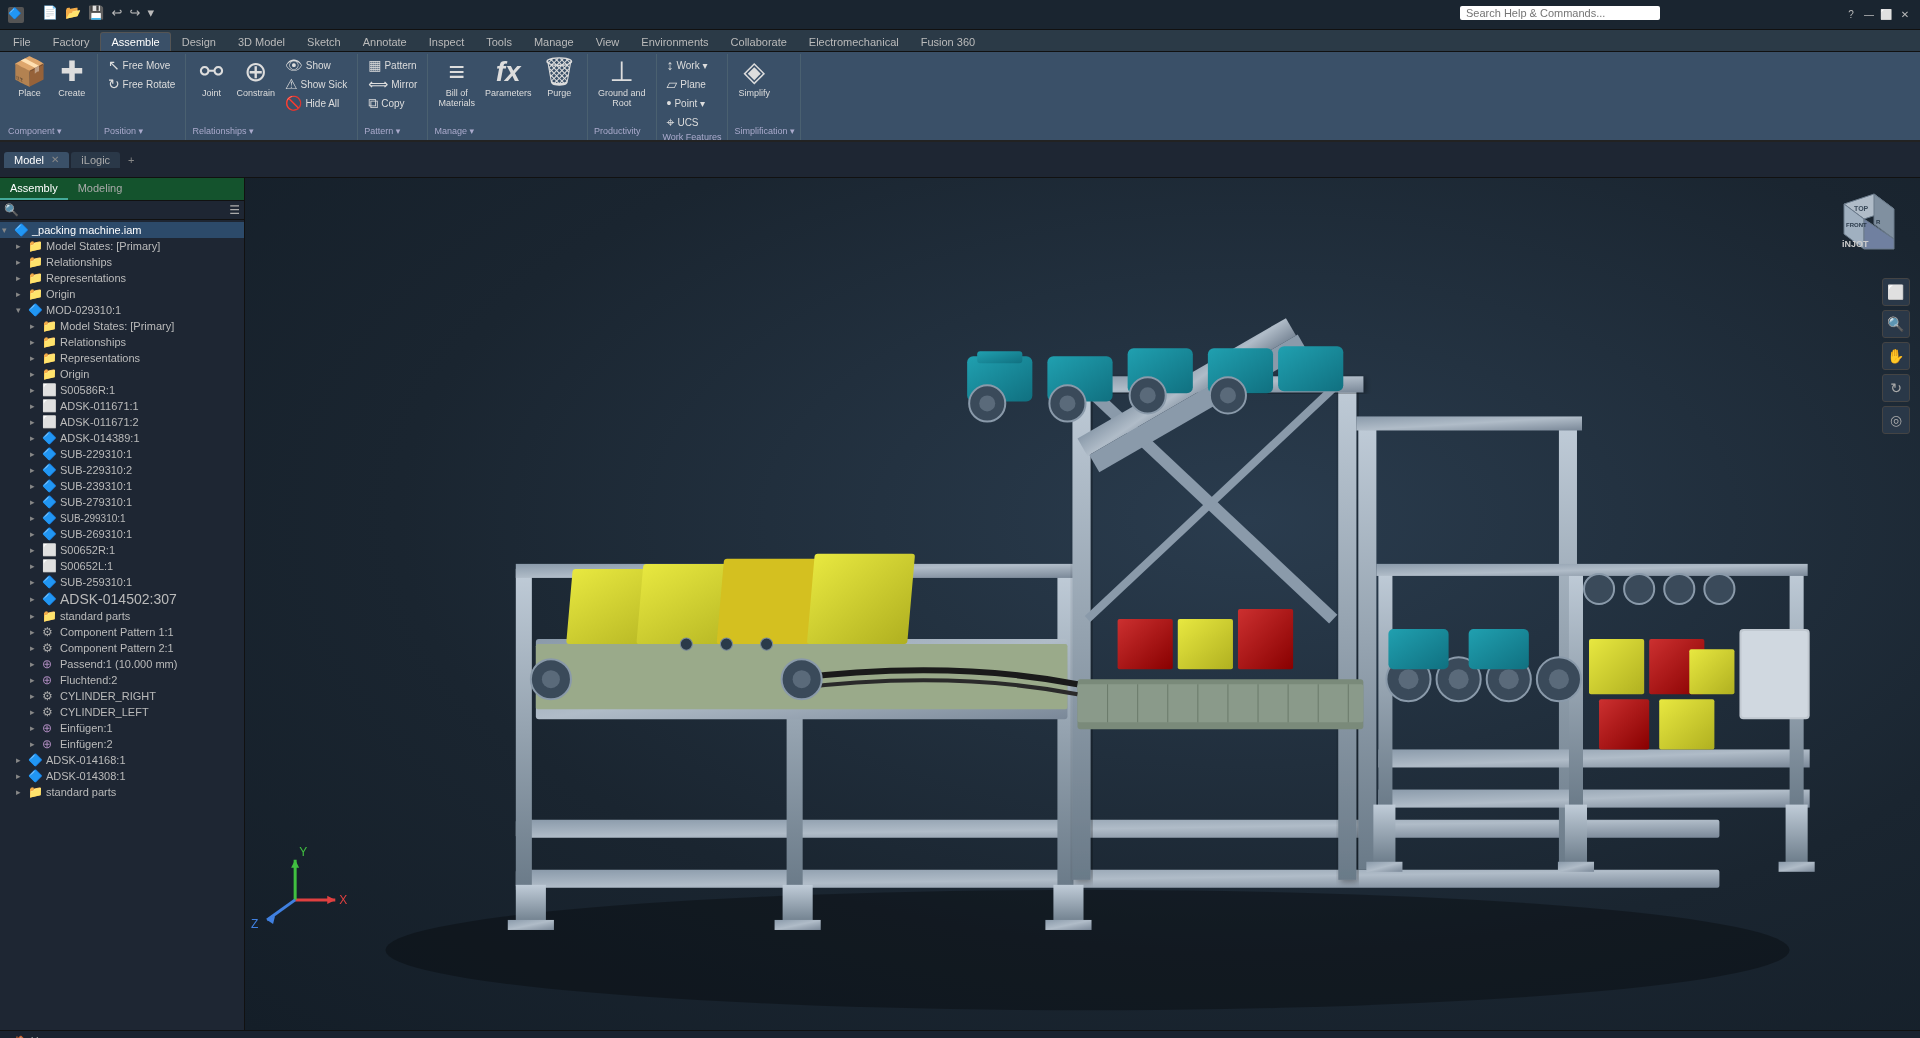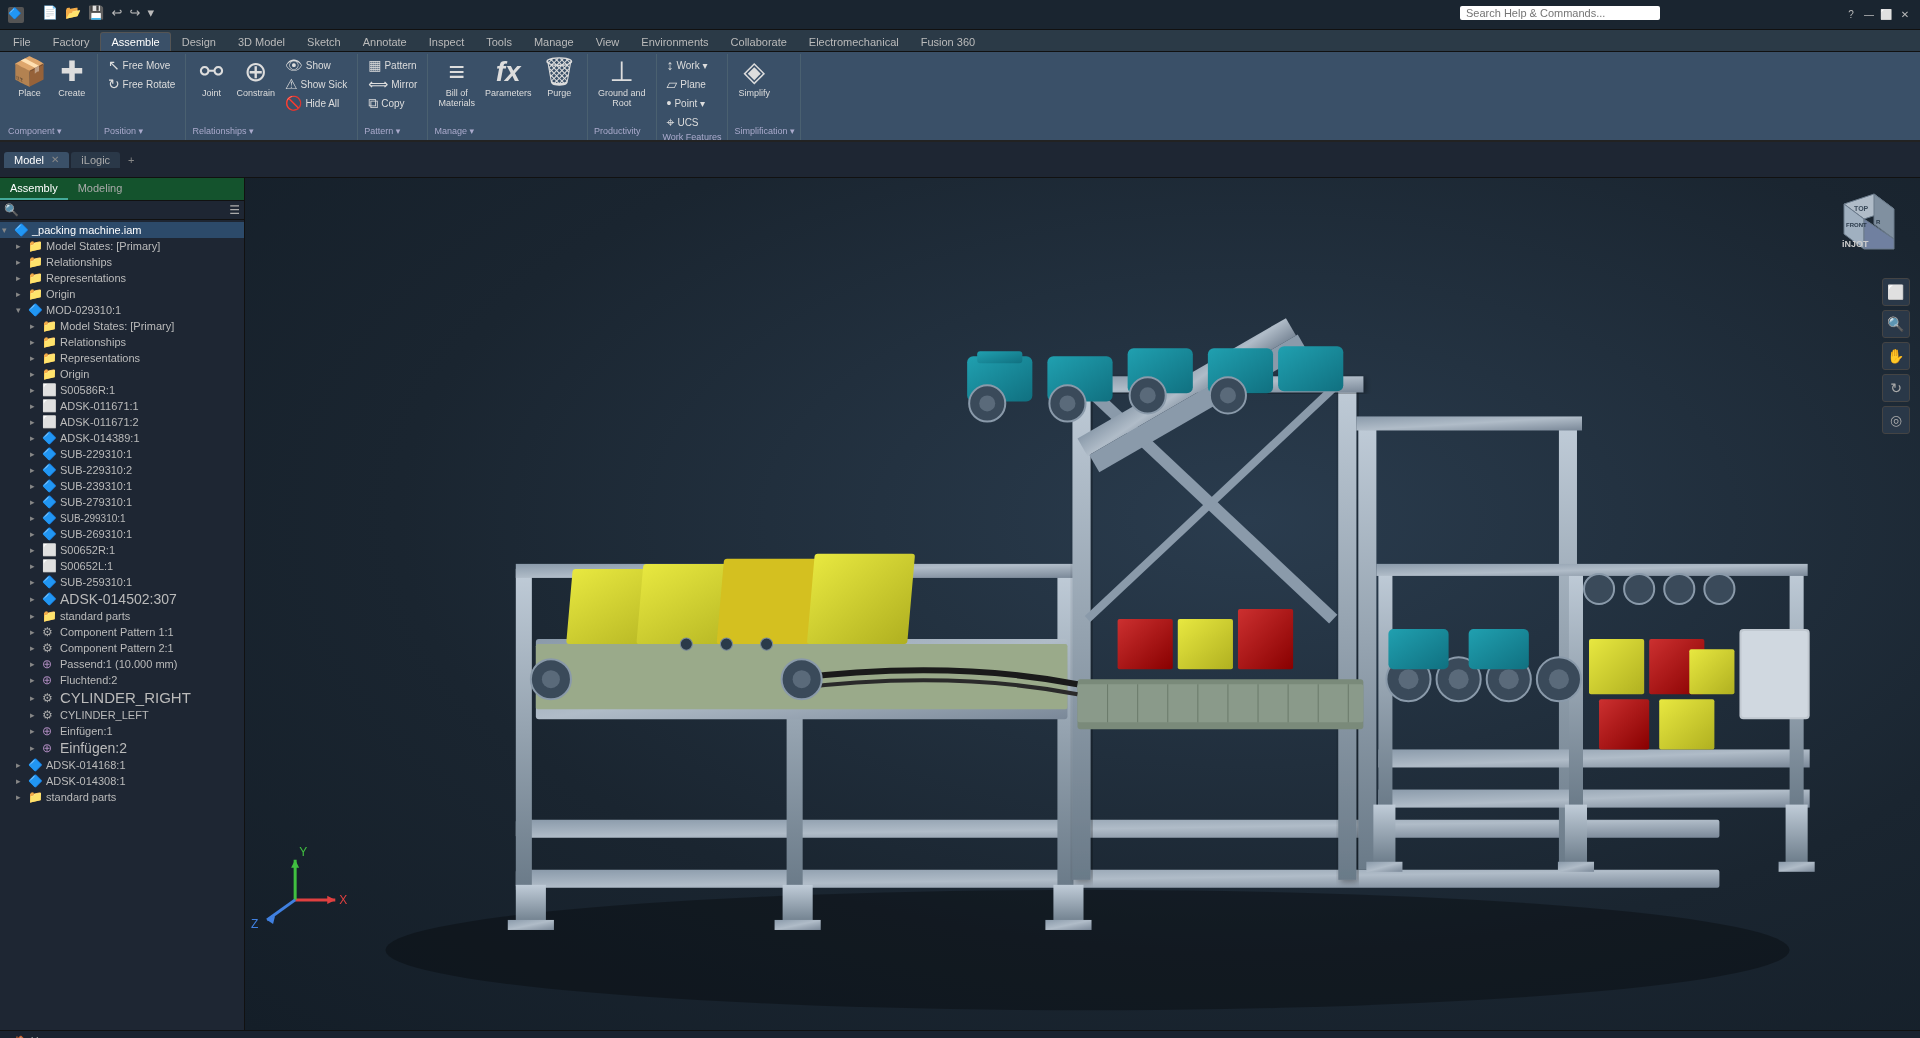--- a/index.html
+++ b/index.html
@@ -686,39 +686,39 @@
         <div class="tree-item">
           <span class="tree-indent" style="display:inline-block;width:28px"></span>
           <span class="tree-arrow">▸</span>
           <span class="tree-icon" style="color:#a8b;font-size:12px;">⊕</span>
           <span style="font-size:11px;">Fluchtend:2</span>
         </div>
         <div class="tree-item">
           <span class="tree-indent" style="display:inline-block;width:28px"></span>
           <span class="tree-arrow">▸</span>
           <span class="tree-icon" style="color:#aaa;font-size:12px;">⚙</span>
-          <span style="font-size:15px;">CYLINDER_RIGHT</span>
+          <span style="font-size:11px;">CYLINDER_RIGHT</span>
         </div>
         <div class="tree-item">
           <span class="tree-indent" style="display:inline-block;width:28px"></span>
           <span class="tree-arrow">▸</span>
           <span class="tree-icon" style="color:#aaa;font-size:12px;">⚙</span>
           <span style="font-size:11px;">CYLINDER_LEFT</span>
         </div>
         <div class="tree-item">
           <span class="tree-indent" style="display:inline-block;width:28px"></span>
           <span class="tree-arrow">▸</span>
           <span class="tree-icon" style="color:#a8b;font-size:12px;">⊕</span>
           <span style="font-size:11px;">Einfügen:1</span>
         </div>
         <div class="tree-item">
           <span class="tree-indent" style="display:inline-block;width:28px"></span>
           <span class="tree-arrow">▸</span>
           <span class="tree-icon" style="color:#a8b;font-size:12px;">⊕</span>
-          <span style="font-size:14px;">Einfügen:2</span>
+          <span style="font-size:11px;">Einfügen:2</span>
         </div>
         <div class="tree-item">
           <span class="tree-indent" style="display:inline-block;width:14px"></span>
           <span class="tree-arrow">▸</span>
           <span class="tree-icon" style="color:#5a9fd4;font-size:12px;">🔷</span>
           <span style="font-size:11px;">ADSK-014168:1</span>
         </div>
         <div class="tree-item">
           <span class="tree-indent" style="display:inline-block;width:14px"></span>
           <span class="tree-arrow">▸</span>

